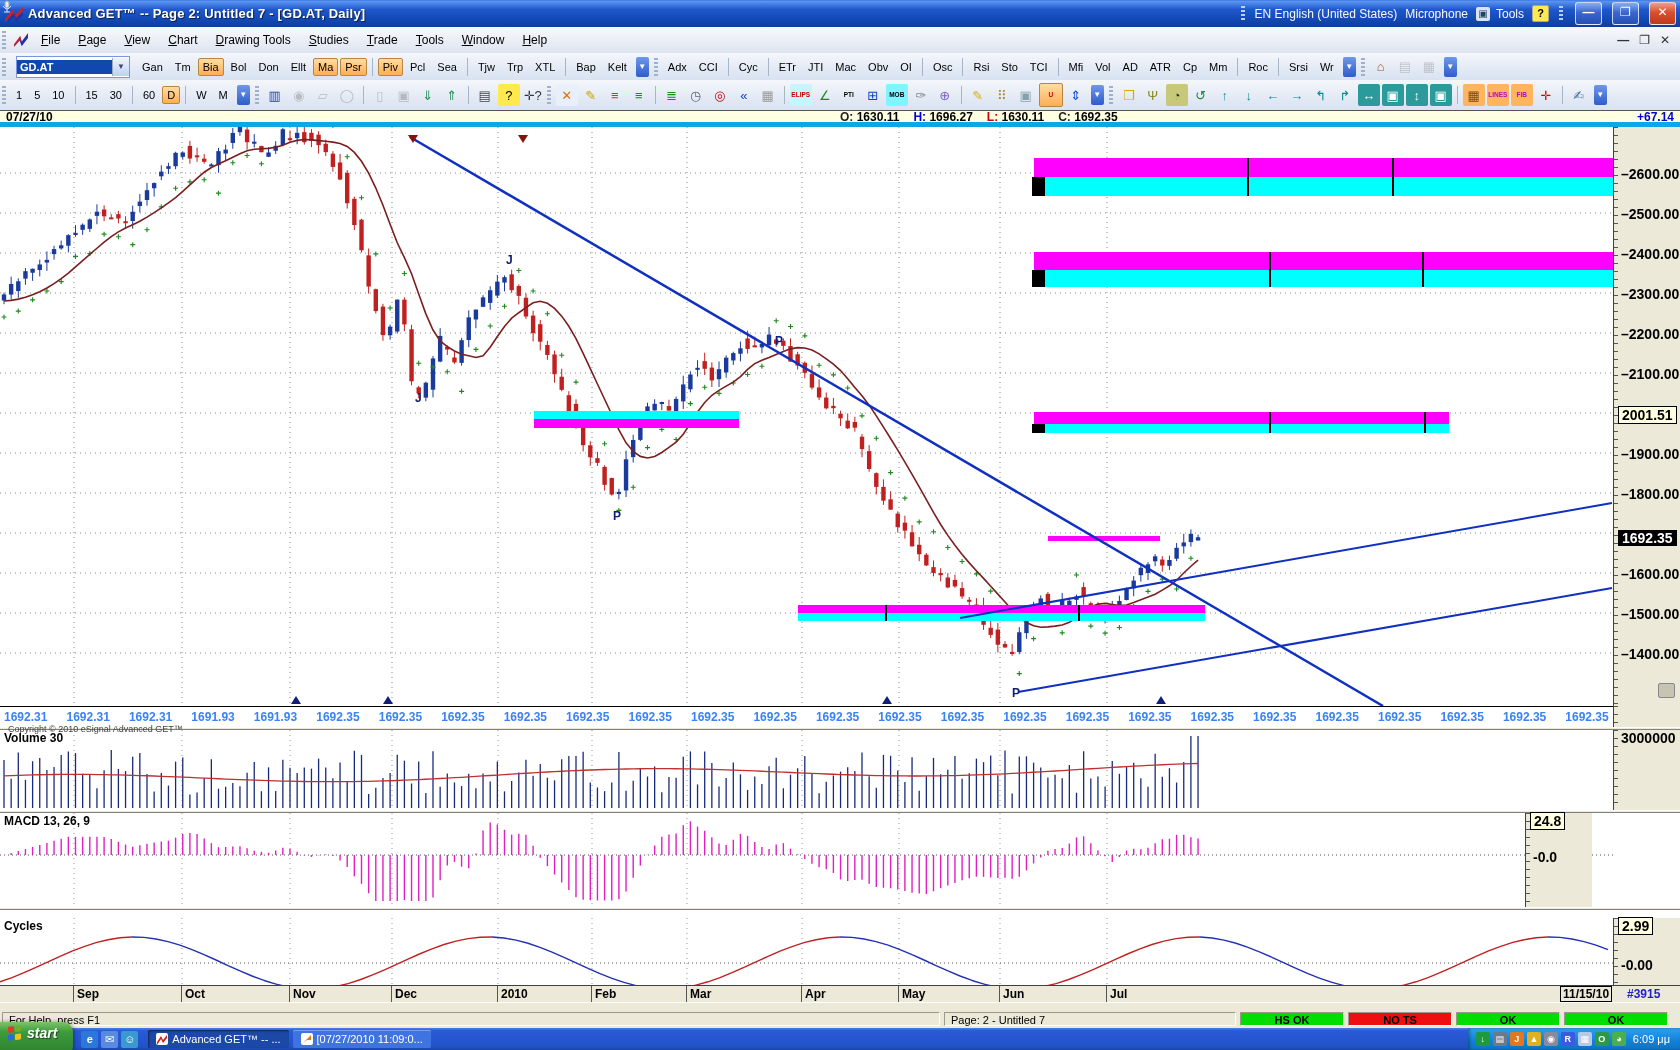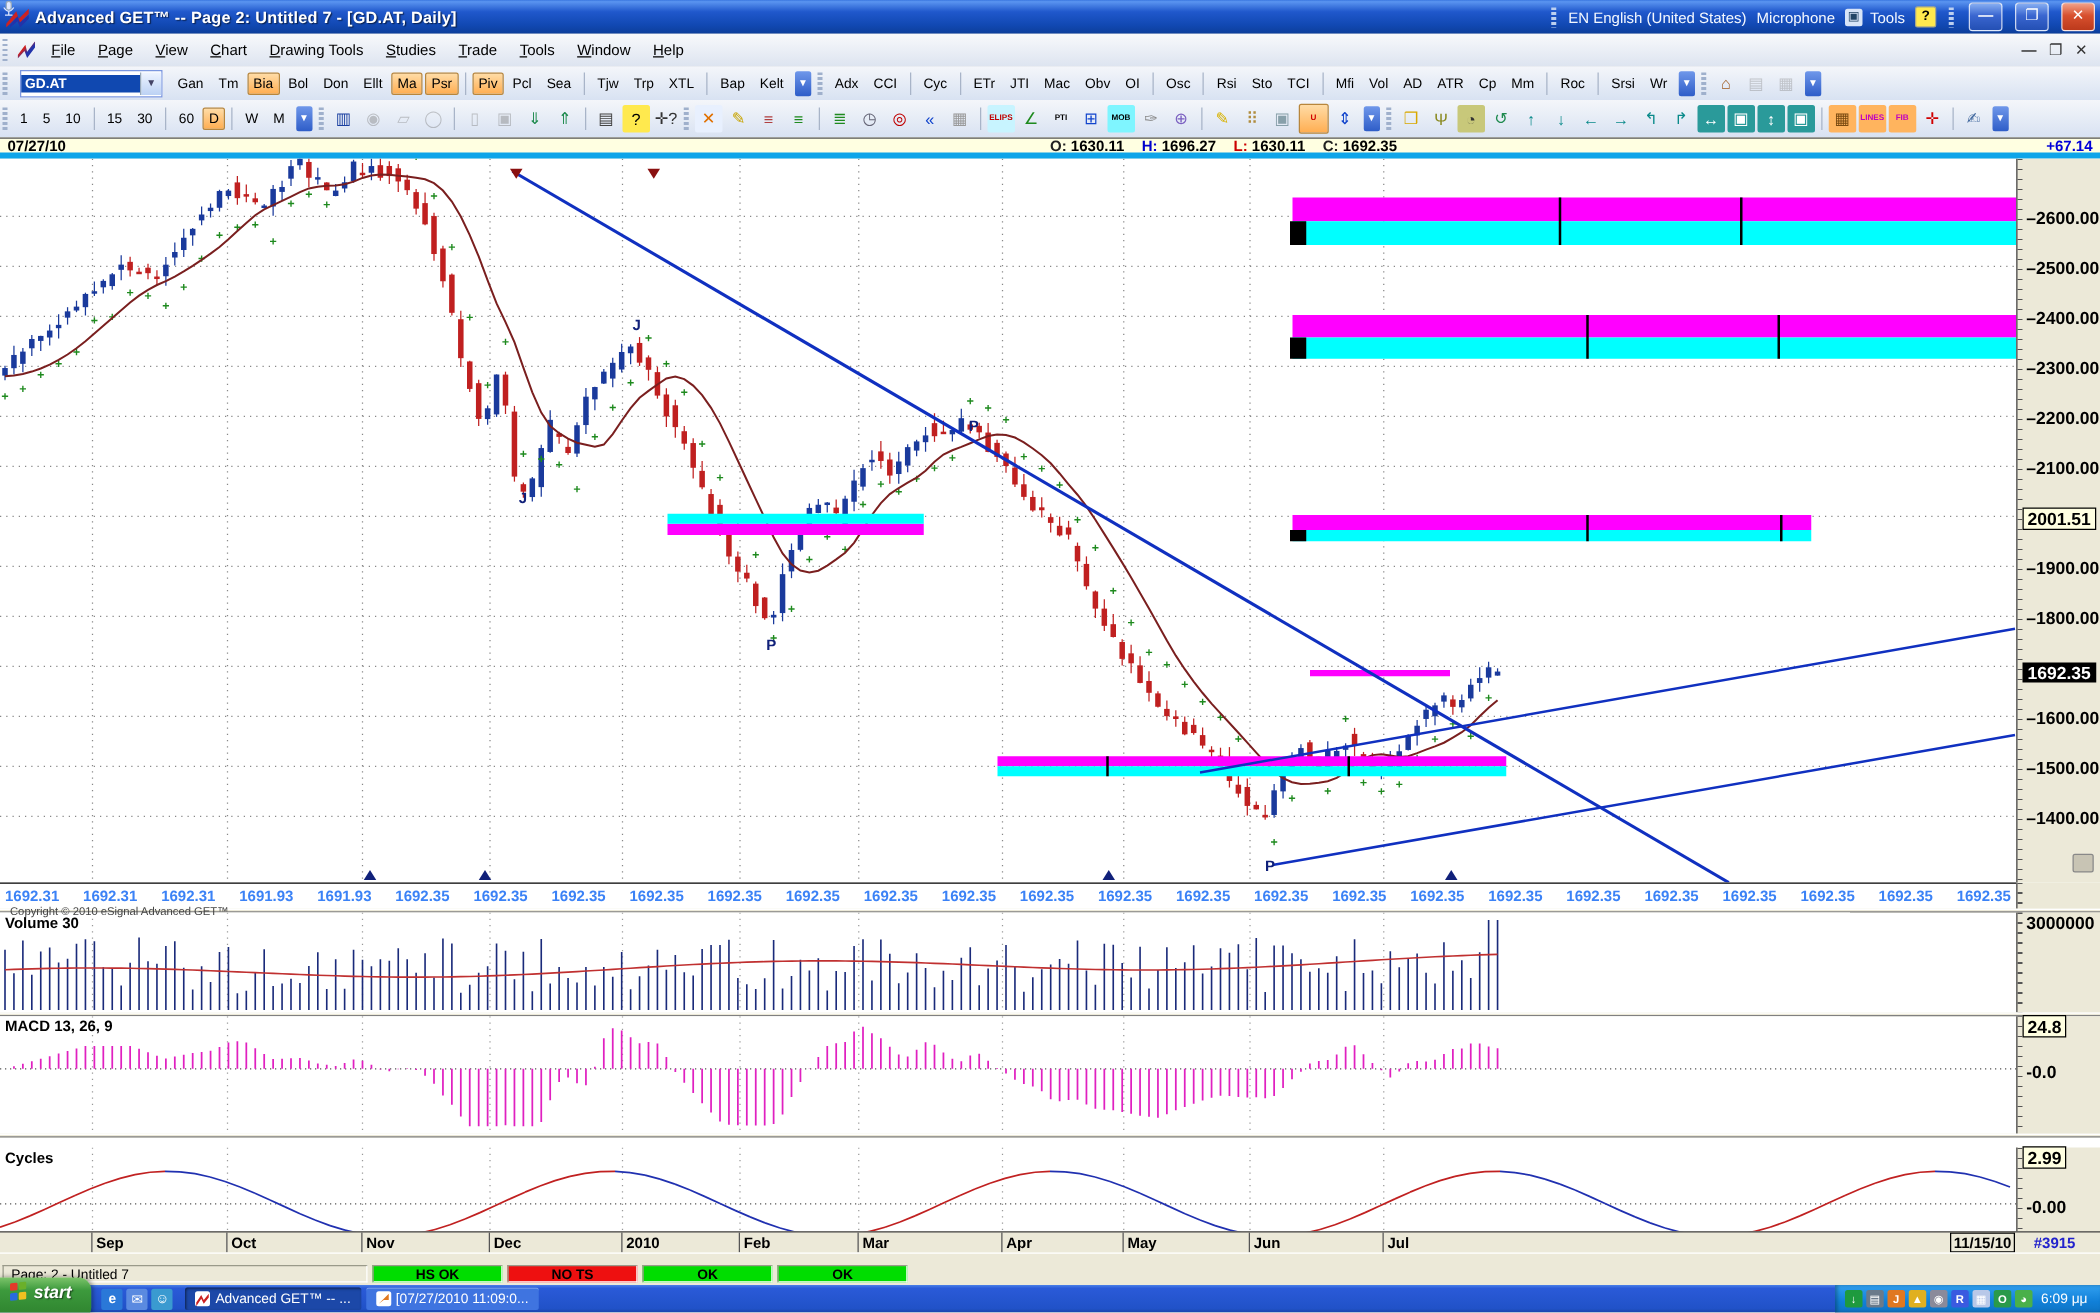--- a/index.html
+++ b/index.html
@@ -67,21 +67,21 @@
 
   
   #chartwrap{position:absolute;left:0;top:127px;width:1680px;height:875px;background:#fff;}
   .axis{position:absolute;left:1613px;width:67px;background:#ece9d8;border-left:1px solid #404040;box-sizing:border-box;}
   .axis::before{content:"";position:absolute;left:0;top:0;bottom:0;width:4px;
     background:repeating-linear-gradient(180deg,#555 0 1px,transparent 1px 8px);}
   .axlab{position:absolute;left:7px;font-size:14px;font-weight:bold;color:#000;white-space:nowrap;}
   .axlab.box{background:#ffffe1;border:1px solid #000;padding:0 3px;left:4px;}
   .axlab.cur{background:#000;color:#fff;padding:0 4px;left:4px;}
   svg{position:absolute;left:0;top:0;}
-  .panel{position:absolute;left:0;width:1480px;background:#fff;}
+  .panel{position:absolute;left:0;width:1480px;background:#fff;padding-left:48px;}
   .pdiv{position:absolute;left:0;width:1680px;height:3px;background:#ece9d8;
     border-top:1px solid #fff;border-bottom:1px solid #808080;box-sizing:border-box;}
   .plabel{position:absolute;left:4px;top:1px;font-size:12px;font-weight:bold;color:#000;z-index:5;}
   #pricerow{position:absolute;left:0;top:579px;width:1613px;height:21px;background:#fff;
     border-top:1px solid #000;display:flex;align-items:center;justify-content:space-between;
     padding:0 4px;box-sizing:border-box;}
   #pricerow span{color:#3b82f6;font-weight:bold;font-size:12px;}
   #copyright{position:absolute;left:8px;top:597px;font-size:9px;color:#444;z-index:4;}
   #months{position:absolute;left:0;top:858px;width:1680px;height:17px;background:#ece9d8;
     border-top:1px solid #404040;box-sizing:border-box;}
@@ -1250,21 +1250,21 @@
           <line x1="1140.8500000000001" y1="42" x2="1140.8500000000001" y2="36.136954662104365" stroke="#e020c0" stroke-width="1.4"></line>
           <line x1="1148" y1="42" x2="1148" y2="34.777929854576556" stroke="#e020c0" stroke-width="1.4"></line>
           <line x1="1155.15" y1="42" x2="1155.15" y2="30.158597091531178" stroke="#e020c0" stroke-width="1.4"></line>
           <line x1="1162.3" y1="42" x2="1162.3" y2="26.272483604220156" stroke="#e020c0" stroke-width="1.4"></line>
           <line x1="1169.45" y1="42" x2="1169.45" y2="25.778234008174135" stroke="#e020c0" stroke-width="1.4"></line>
           <line x1="1176.6000000000001" y1="42" x2="1176.6000000000001" y2="21.786180020910592" stroke="#e020c0" stroke-width="1.4"></line>
           <line x1="1183.75" y1="42" x2="1183.75" y2="21.86455089820361" stroke="#e020c0" stroke-width="1.4"></line>
           <line x1="1190.9" y1="42" x2="1190.9" y2="24.14000000000002" stroke="#e020c0" stroke-width="1.4"></line>
           <line x1="1198.05" y1="42" x2="1198.05" y2="25.593892215568896" stroke="#e020c0" stroke-width="1.4"></line>
         </svg>
-      <div class="axis" style="left:1613px;top:0;height:94px;">
+      <div class="axis" style="left:1525px;top:0;height:94px;">
         <span class="axlab box" style="top:-1px;">24.8</span>
         <span class="axlab" style="top:36px;">-0.0</span>
       </div>
     </div>
 
     <div class="pdiv" style="top:780px;"></div>
     <div class="panel" style="top:791px;height:75px;">
       <span class="plabel">Cycles</span>
       <svg id="cycsvg" width="1613" height="75">
           <line x1="74" y1="0" x2="74" y2="75" stroke="#999" stroke-dasharray="1,4"></line>
@@ -1444,20 +1444,21 @@
         <span class="montick" style="left: 999px;"></span>
         <span class="mon" style="left: 1003px;">Jun</span>
         <span class="montick" style="left: 1106px;"></span>
         <span class="mon" style="left: 1110px;">Jul</span>
       </div>
     <div class="axis-corner"></div>
   </div>
 
   <div id="scrollstrip"></div>
   <div id="statusbar">
+    <span class="stpan" id="st-help">For Help, press F1</span>
     <span class="stpan" id="st-page">Page: 2 - Untitled 7</span>
     <span id="st-badges" style="display:flex;">
         <span class="stpan badge" style="background: rgb(0, 221, 0);">HS OK</span>
         <span class="stpan badge" style="background: rgb(238, 16, 16);">NO TS</span>
         <span class="stpan badge" style="background: rgb(0, 221, 0);">OK</span>
         <span class="stpan badge" style="background: rgb(0, 221, 0);">OK</span>
       </span>
   </div>
 
   <div id="taskbar">

